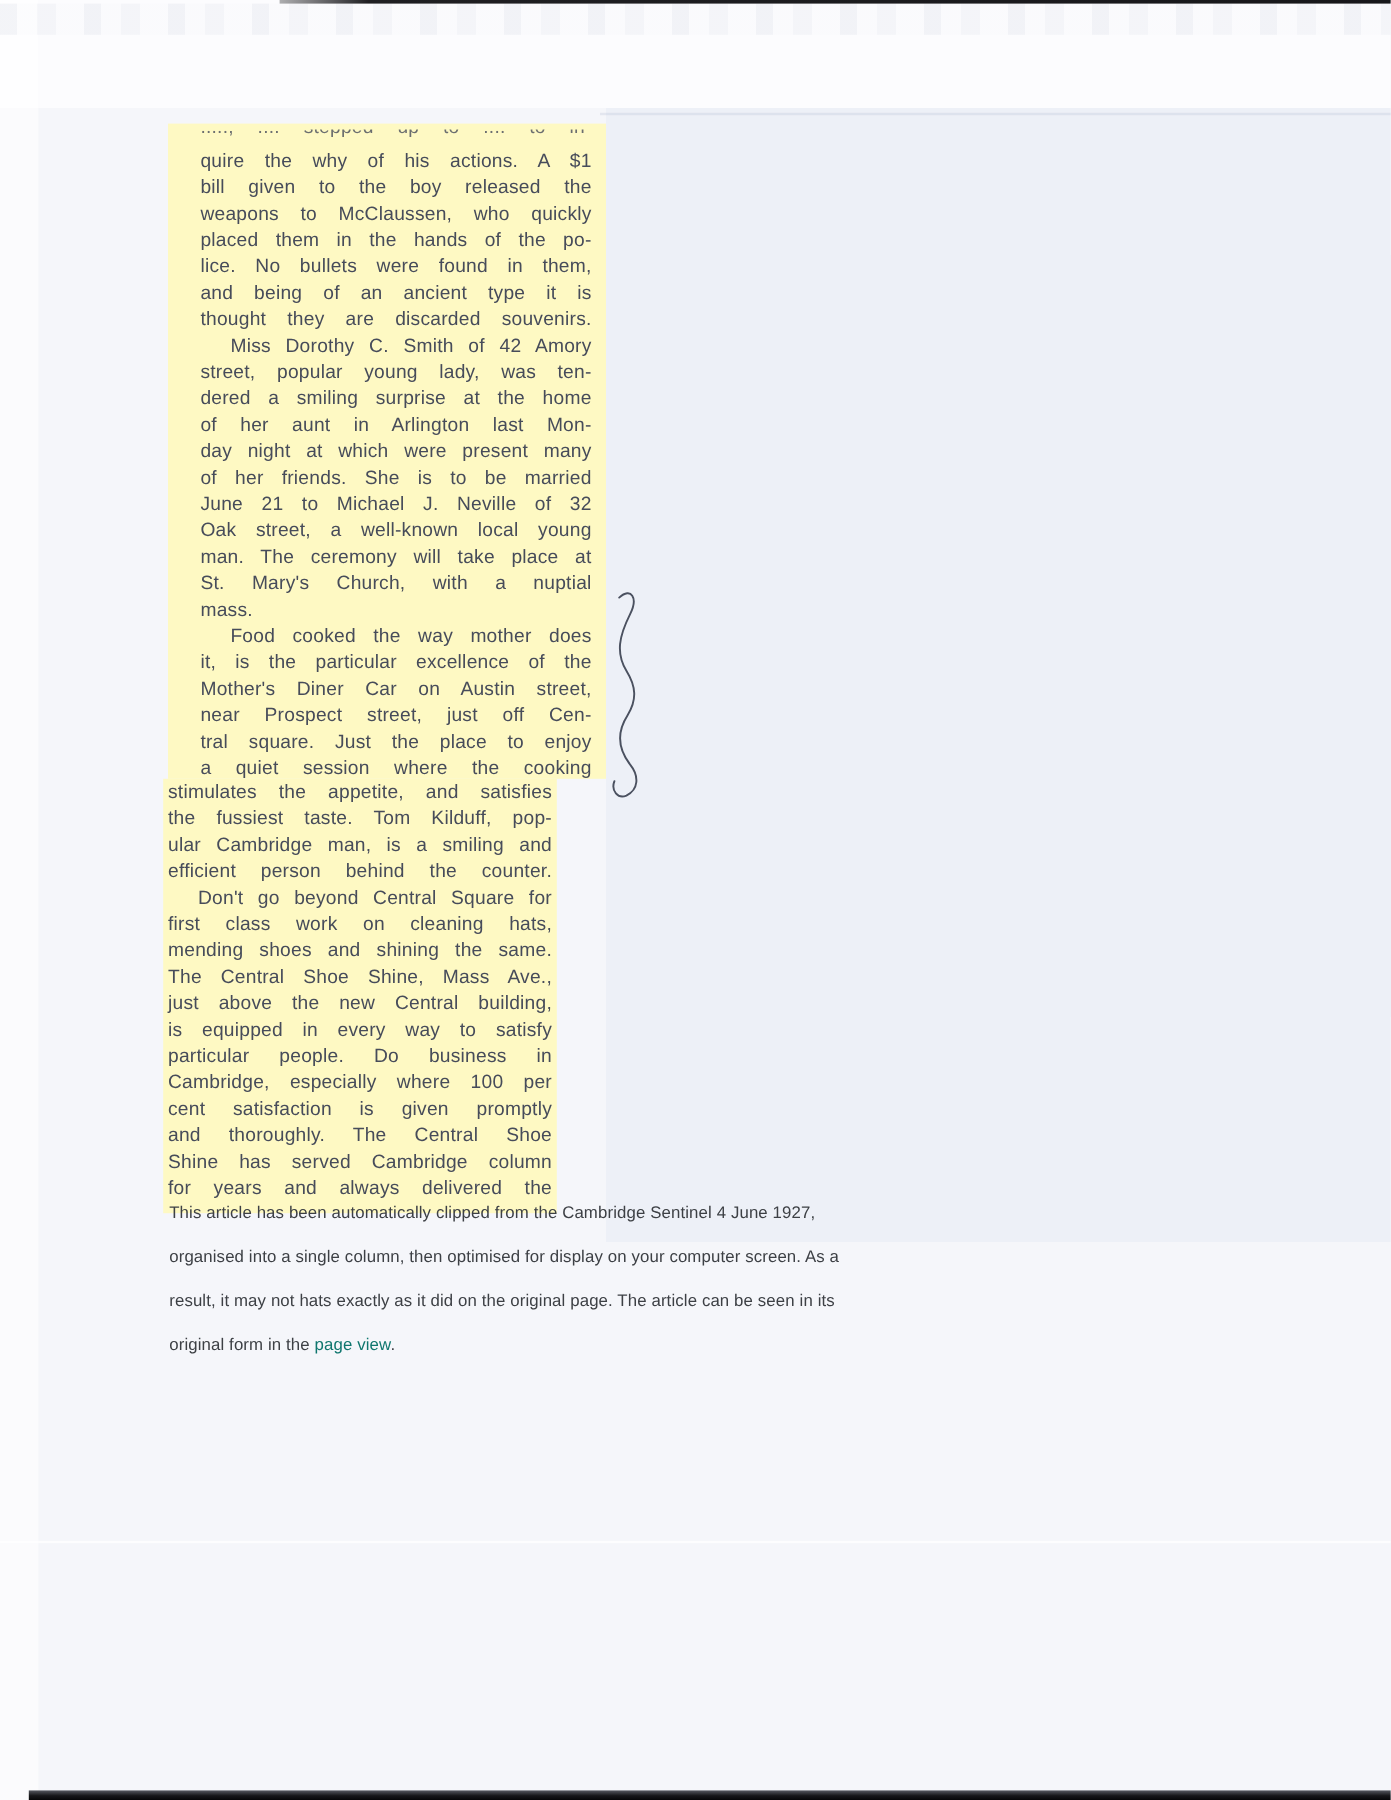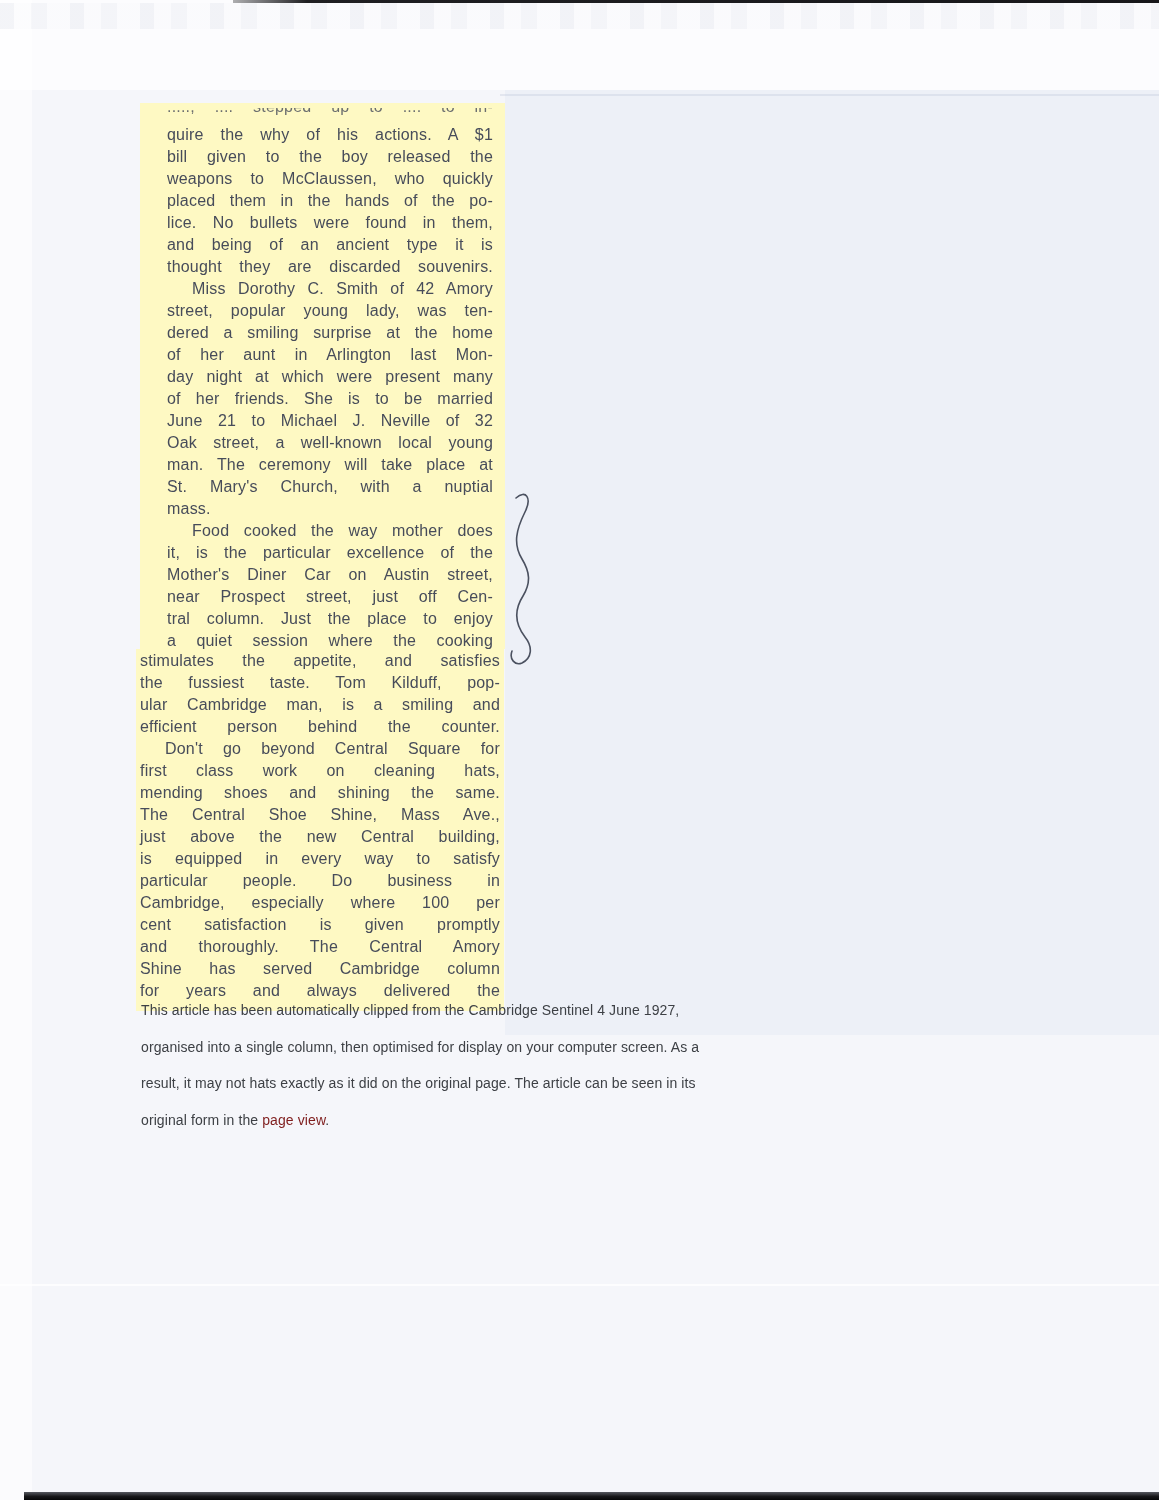--- a/index.html
+++ b/index.html
@@ -33,21 +33,21 @@
     background:#fef9c3;
     color:#474c5a;
     font-family:Liberation Sans, sans-serif;
     font-size:16px;
     line-height:22px;
     letter-spacing:0.2px;
     box-sizing:border-box;
     overflow:hidden;
   }
   #clip-seg1{left:140px;top:103px;width:365px;height:546px;padding:5px 12px 0 27px;}
-  #clip-seg2{left:136px;top:649px;width:368px;height:362px;padding:1px 4px 0 4px;}
+  #clip-seg2{left:136px;top:649px;width:328px;height:362px;padding:1px 4px 0 4px;}
   .line{
     text-align:justify;
     text-align-last:justify;
     white-space:normal;
   }
   .line.no-just{text-align-last:left;}
   .para{margin:0;}
   .para.indent .line:first-child{text-indent:25px;}
   .cutline-window{height:15px;overflow:hidden;position:relative;margin-bottom:1px;}
   .cutline{
@@ -59,21 +59,21 @@
   .squiggle{position:absolute;left:501px;top:489px;width:42px;height:182px;}
 
   
   .footer-note{
     position:absolute;left:141px;top:992px;width:905px;
     color:#3d4045;
     font-size:14px;line-height:36.5px;
     letter-spacing:0.1px;
   }
   .footer-line{height:36.5px;white-space:nowrap;}
-  .footer-line .link{color:#7f1d1d;cursor:pointer;}
+  .footer-line .link{color:#0f766e;cursor:pointer;}
 </style>
 </head>
 <body>
 
 <div class="tint-top"></div>
 <div class="tint-right"></div>
 <div class="left-strip"></div>
 <div class="noise-band"></div>
 <div class="streak-1"></div>
 <div class="streak-2"></div>
@@ -105,21 +105,21 @@
         <div class="line">Oak street, a well-known local young</div>
         <div class="line">man. The ceremony will take place at</div>
         <div class="line">St. Mary's Church, with a nuptial</div>
         <div class="line no-just">mass.</div>
       </div>
       <div class="para indent">
         <div class="line">Food cooked the way mother does</div>
         <div class="line">it, is the particular excellence of the</div>
         <div class="line">Mother's Diner Car on Austin street,</div>
         <div class="line">near Prospect street, just off Cen-</div>
-        <div class="line">tral column. Just the place to enjoy</div>
+        <div class="line">tral square. Just the place to enjoy</div>
         <div class="line">a quiet session where the cooking</div>
       </div>
     </div>
 </div>
 
 <div class="clip" id="clip-seg2">
   <div>
       <div class="para">
         <div class="line">stimulates the appetite, and satisfies</div>
         <div class="line">the fussiest taste. Tom Kilduff, pop-</div>
@@ -129,21 +129,21 @@
       <div class="para indent">
         <div class="line">Don't go beyond Central Square for</div>
         <div class="line">first class work on cleaning hats,</div>
         <div class="line">mending shoes and shining the same.</div>
         <div class="line">The Central Shoe Shine, Mass Ave.,</div>
         <div class="line">just above the new Central building,</div>
         <div class="line">is equipped in every way to satisfy</div>
         <div class="line">particular people. Do business in</div>
         <div class="line">Cambridge, especially where 100 per</div>
         <div class="line">cent satisfaction is given promptly</div>
-        <div class="line">and thoroughly. The Central Amory</div>
+        <div class="line">and thoroughly. The Central Shoe</div>
         <div class="line">Shine has served Cambridge column</div>
         <div class="line">for years and always delivered the</div>
       </div>
     </div>
 </div>
 
 <svg class="squiggle" viewBox="0 0 42 182">
   <path d="M15 9 C 25 0, 31 9, 24 23
            C 15 41, 12 55, 21 70
            C 29 83, 30 94, 22 107

